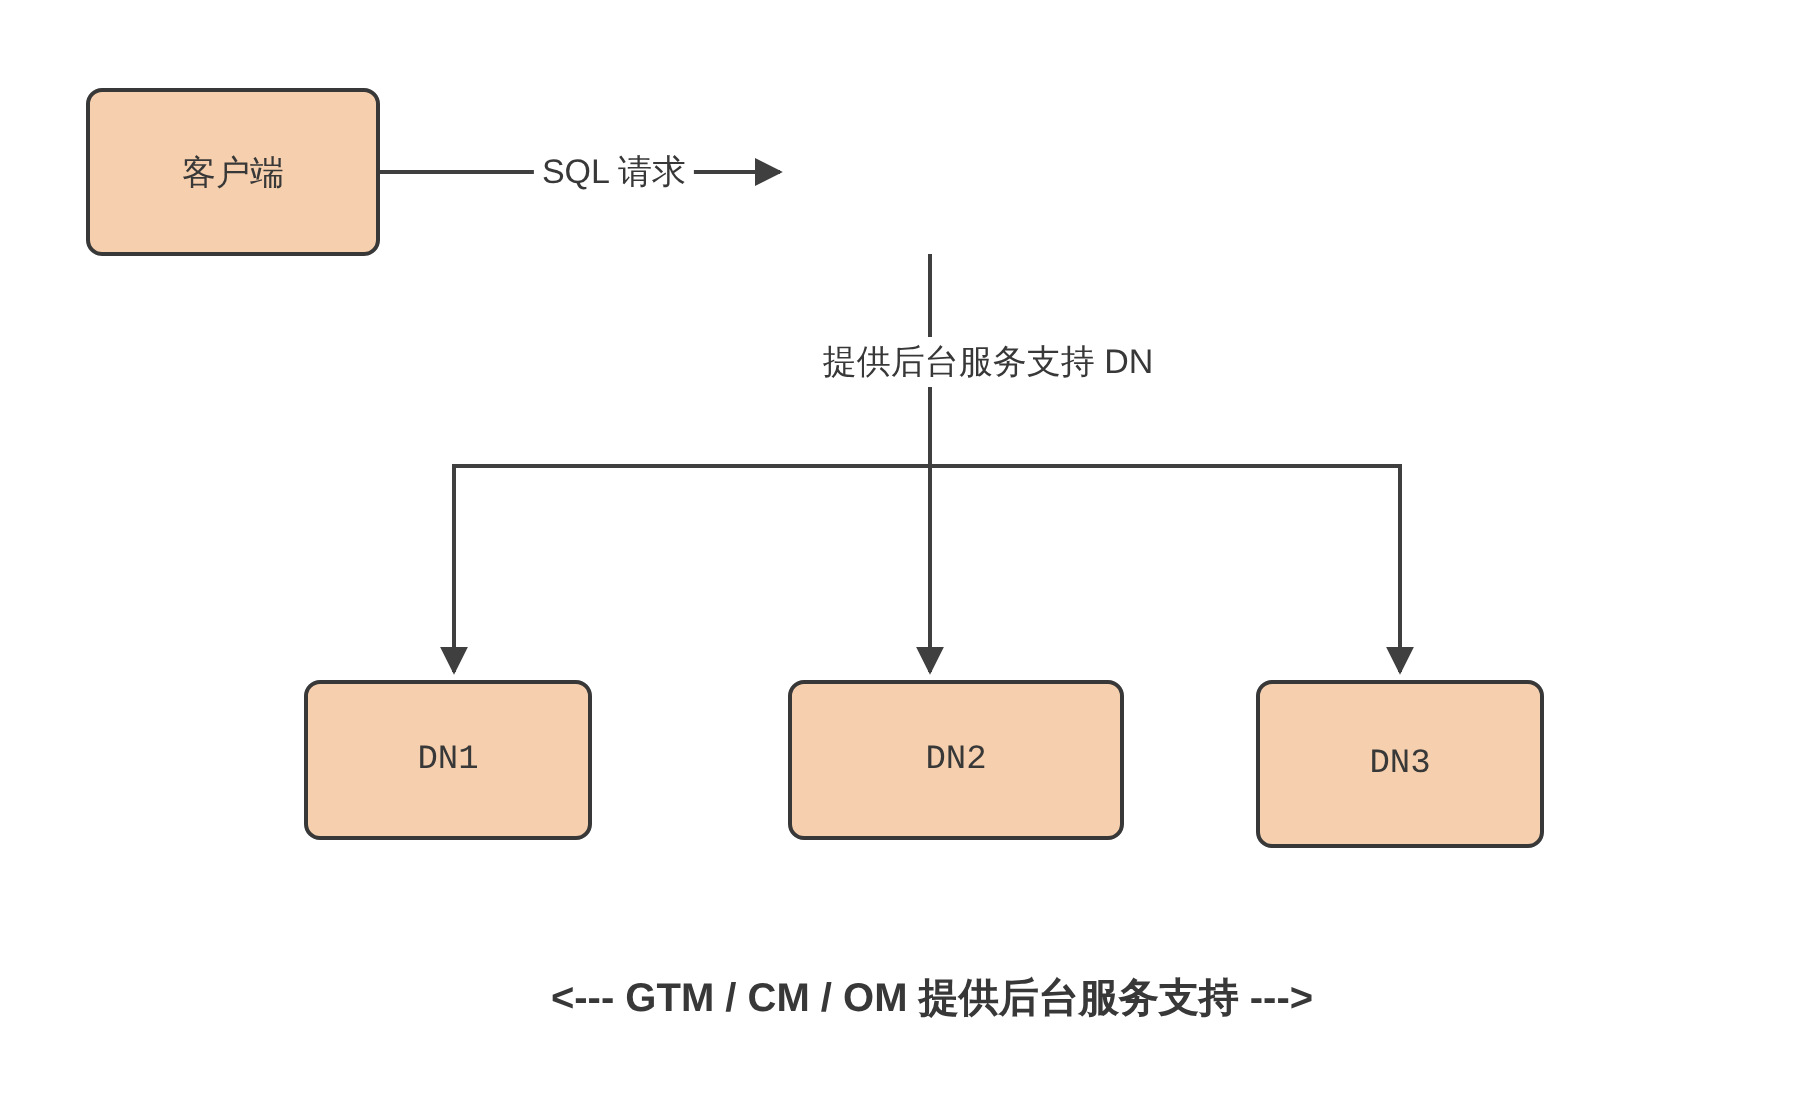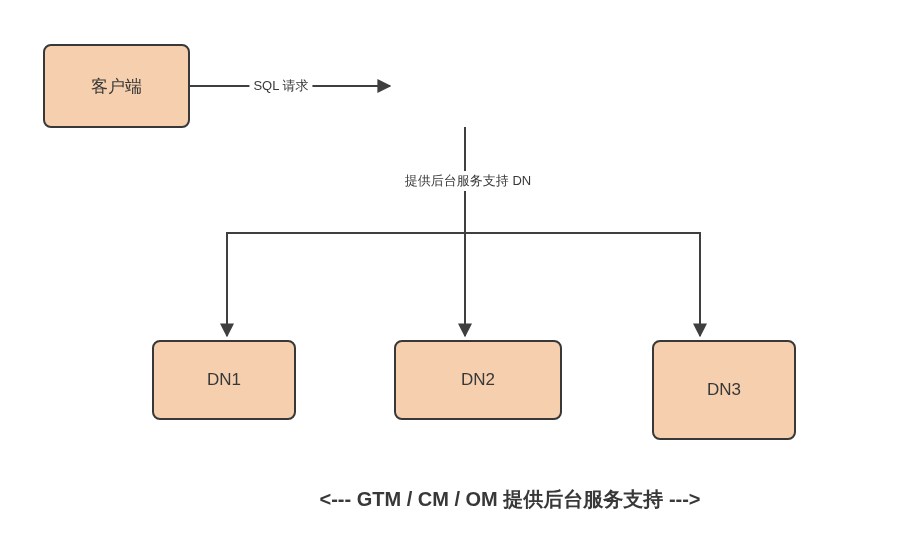--- a/index.html
+++ b/index.html
@@ -32,47 +32,48 @@
     position: absolute;
     box-sizing: border-box;
     background: var(--node-fill, #f6d0ae);
     border: 2px solid var(--node-border, #383838);
     border-radius: 8px;
     display: flex;
     align-items: center;
     justify-content: center;
     font-size: 17px;
     color: var(--text-color, #383838);
+    font-family: Liberation Mono, monospace;
   }
   .node-client { left: 43px;  top: 44px;  width: 147px; height: 84px; }
   .node-cn     { left: 393px; top: 45px;  width: 144px; height: 82px; }
   .node-dn1    { left: 152px; top: 340px; width: 144px; height: 80px; }
   .node-dn2    { left: 394px; top: 340px; width: 168px; height: 80px; }
-  .node-dn3    { left: 628px; top: 340px; width: 144px; height: 100px; margin-left: 24px; }
+  .node-dn3    { left: 628px; top: 340px; width: 144px; height: 84px; }
   .edge-label {
     position: absolute;
     transform: translate(-50%, -50%);
     background: var(--canvas-bg, #ffffff);
     padding: 1px 4px;
-    font-size: 13px;
+    font-size: 17px;
     white-space: nowrap;
     color: var(--text-color, #383838);
+    margin-left: 26px;
   }
   .edge-label-sql      { left: 281px; top: 86px; }
   .edge-label-dispatch { left: 468px; top: 181px; }
   .footer-label {
     position: absolute;
     left: 466px;
     top: 499px;
     transform: translate(-50%, -50%);
     font-size: 20px;
     font-weight: bold;
     white-space: nowrap;
     color: var(--text-color, #383838);
-    margin-left: 44px;
   }
 </style>
 </head>
 <body>
 
 <div class="canvas">
 
   <svg class="connectors" width="909" height="553" viewBox="0 0 909 553" aria-hidden="true">
     <defs>
       <marker id="arrowhead" viewBox="0 0 10 10" refX="9" refY="5" markerUnits="userSpaceOnUse" markerWidth="14" markerHeight="14" orient="auto">

